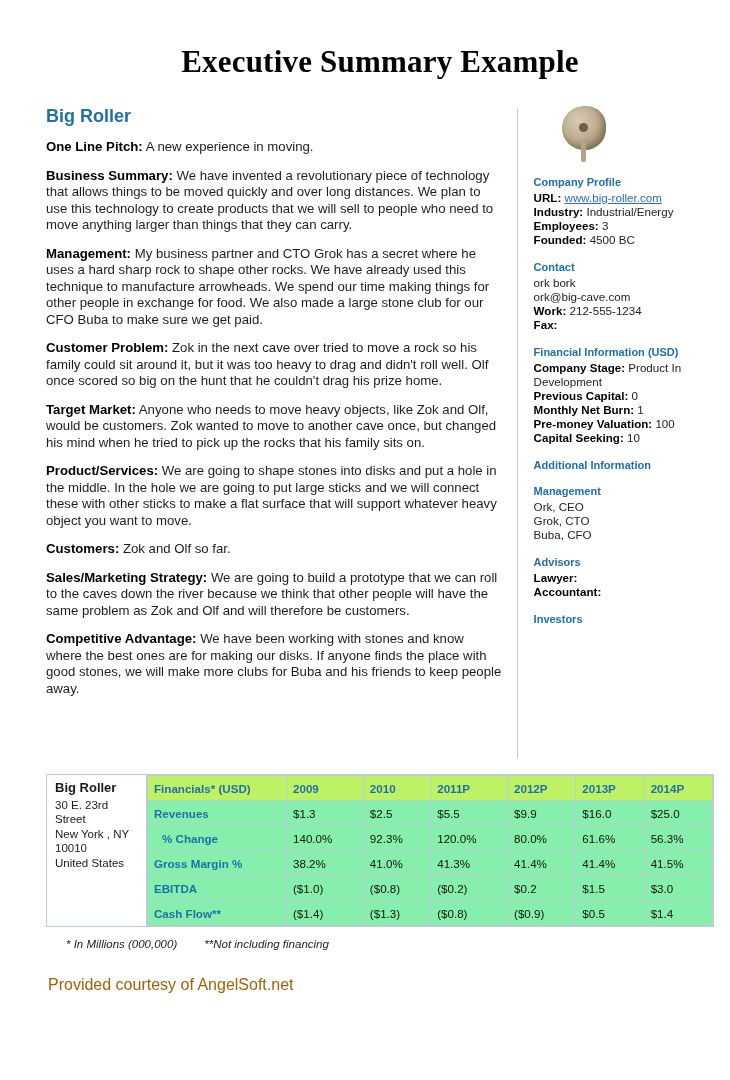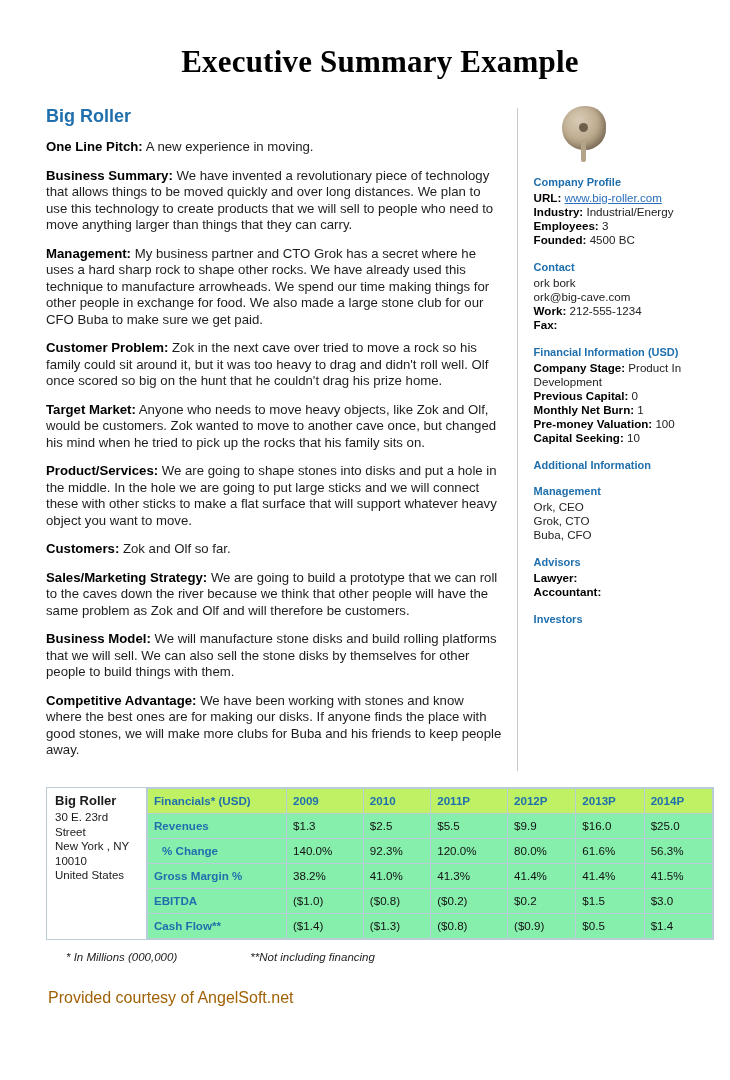--- a/index.html
+++ b/index.html
@@ -175,21 +175,21 @@
   table.fin td {
     background: #86efac;
     color: #111;
   }
   .footnotes {
     margin-top: 11px;
     font-size: 11.5px;
     font-style: italic;
     color: #222;
     display: flex;
-    gap: 73px;
+    gap: 27px;
     padding-left: 20px;
   }
   .credit {
     margin-top: 26px;
     font-size: 16px;
     color: #a16207;
     padding-left: 2px;
   }
 </style>
 </head>
@@ -205,21 +205,20 @@
       <h2 class="company">Big Roller</h2>
 
       <p class="para"><b>One Line Pitch:</b><span> A new experience in moving.</span></p>
       <p class="para"><b>Business Summary:</b><span> We have invented a revolutionary piece of technology that allows things to be moved quickly and over long distances. We plan to use this technology to create products that we will sell to people who need to move anything larger than things that they can carry.</span></p>
       <p class="para"><b>Management:</b><span> My business partner and CTO Grok has a secret where he uses a hard sharp rock to shape other rocks. We have already used this technique to manufacture arrowheads. We spend our time making things for other people in exchange for food. We also made a large stone club for our CFO Buba to make sure we get paid.</span></p>
       <p class="para"><b>Customer Problem:</b><span> Zok in the next cave over tried to move a rock so his family could sit around it, but it was too heavy to drag and didn't roll well. Olf once scored so big on the hunt that he couldn't drag his prize home.</span></p>
       <p class="para"><b>Target Market:</b><span> Anyone who needs to move heavy objects, like Zok and Olf, would be customers. Zok wanted to move to another cave once, but changed his mind when he tried to pick up the rocks that his family sits on.</span></p>
       <p class="para"><b>Product/Services:</b><span> We are going to shape stones into disks and put a hole in the middle. In the hole we are going to put large sticks and we will connect these with other sticks to make a flat surface that will support whatever heavy object you want to move.</span></p>
       <p class="para"><b>Customers:</b><span> Zok and Olf so far.</span></p>
       <p class="para"><b>Sales/Marketing Strategy:</b><span> We are going to build a prototype that we can roll to the caves down the river because we think that other people will have the same problem as Zok and Olf and will therefore be customers.</span></p>
-      <p class="para"><b>Business Model:</b><span> We will manufacture stone disks and build rolling platforms that we will sell. We can also sell the stone disks by themselves for other people to build things with them.</span></p>
       <p class="para"><b>Competitive Advantage:</b><span> We have been working with stones and know where the best ones are for making our disks. If anyone finds the place with good stones, we will make more clubs for Buba and his friends to keep people away.</span></p>
     </div>
 
     <div class="divider"></div>
 
     <div class="col-right">
 
       <div class="logo-box">
         <div class="wheel">
             <div class="wheel-stick"></div>

